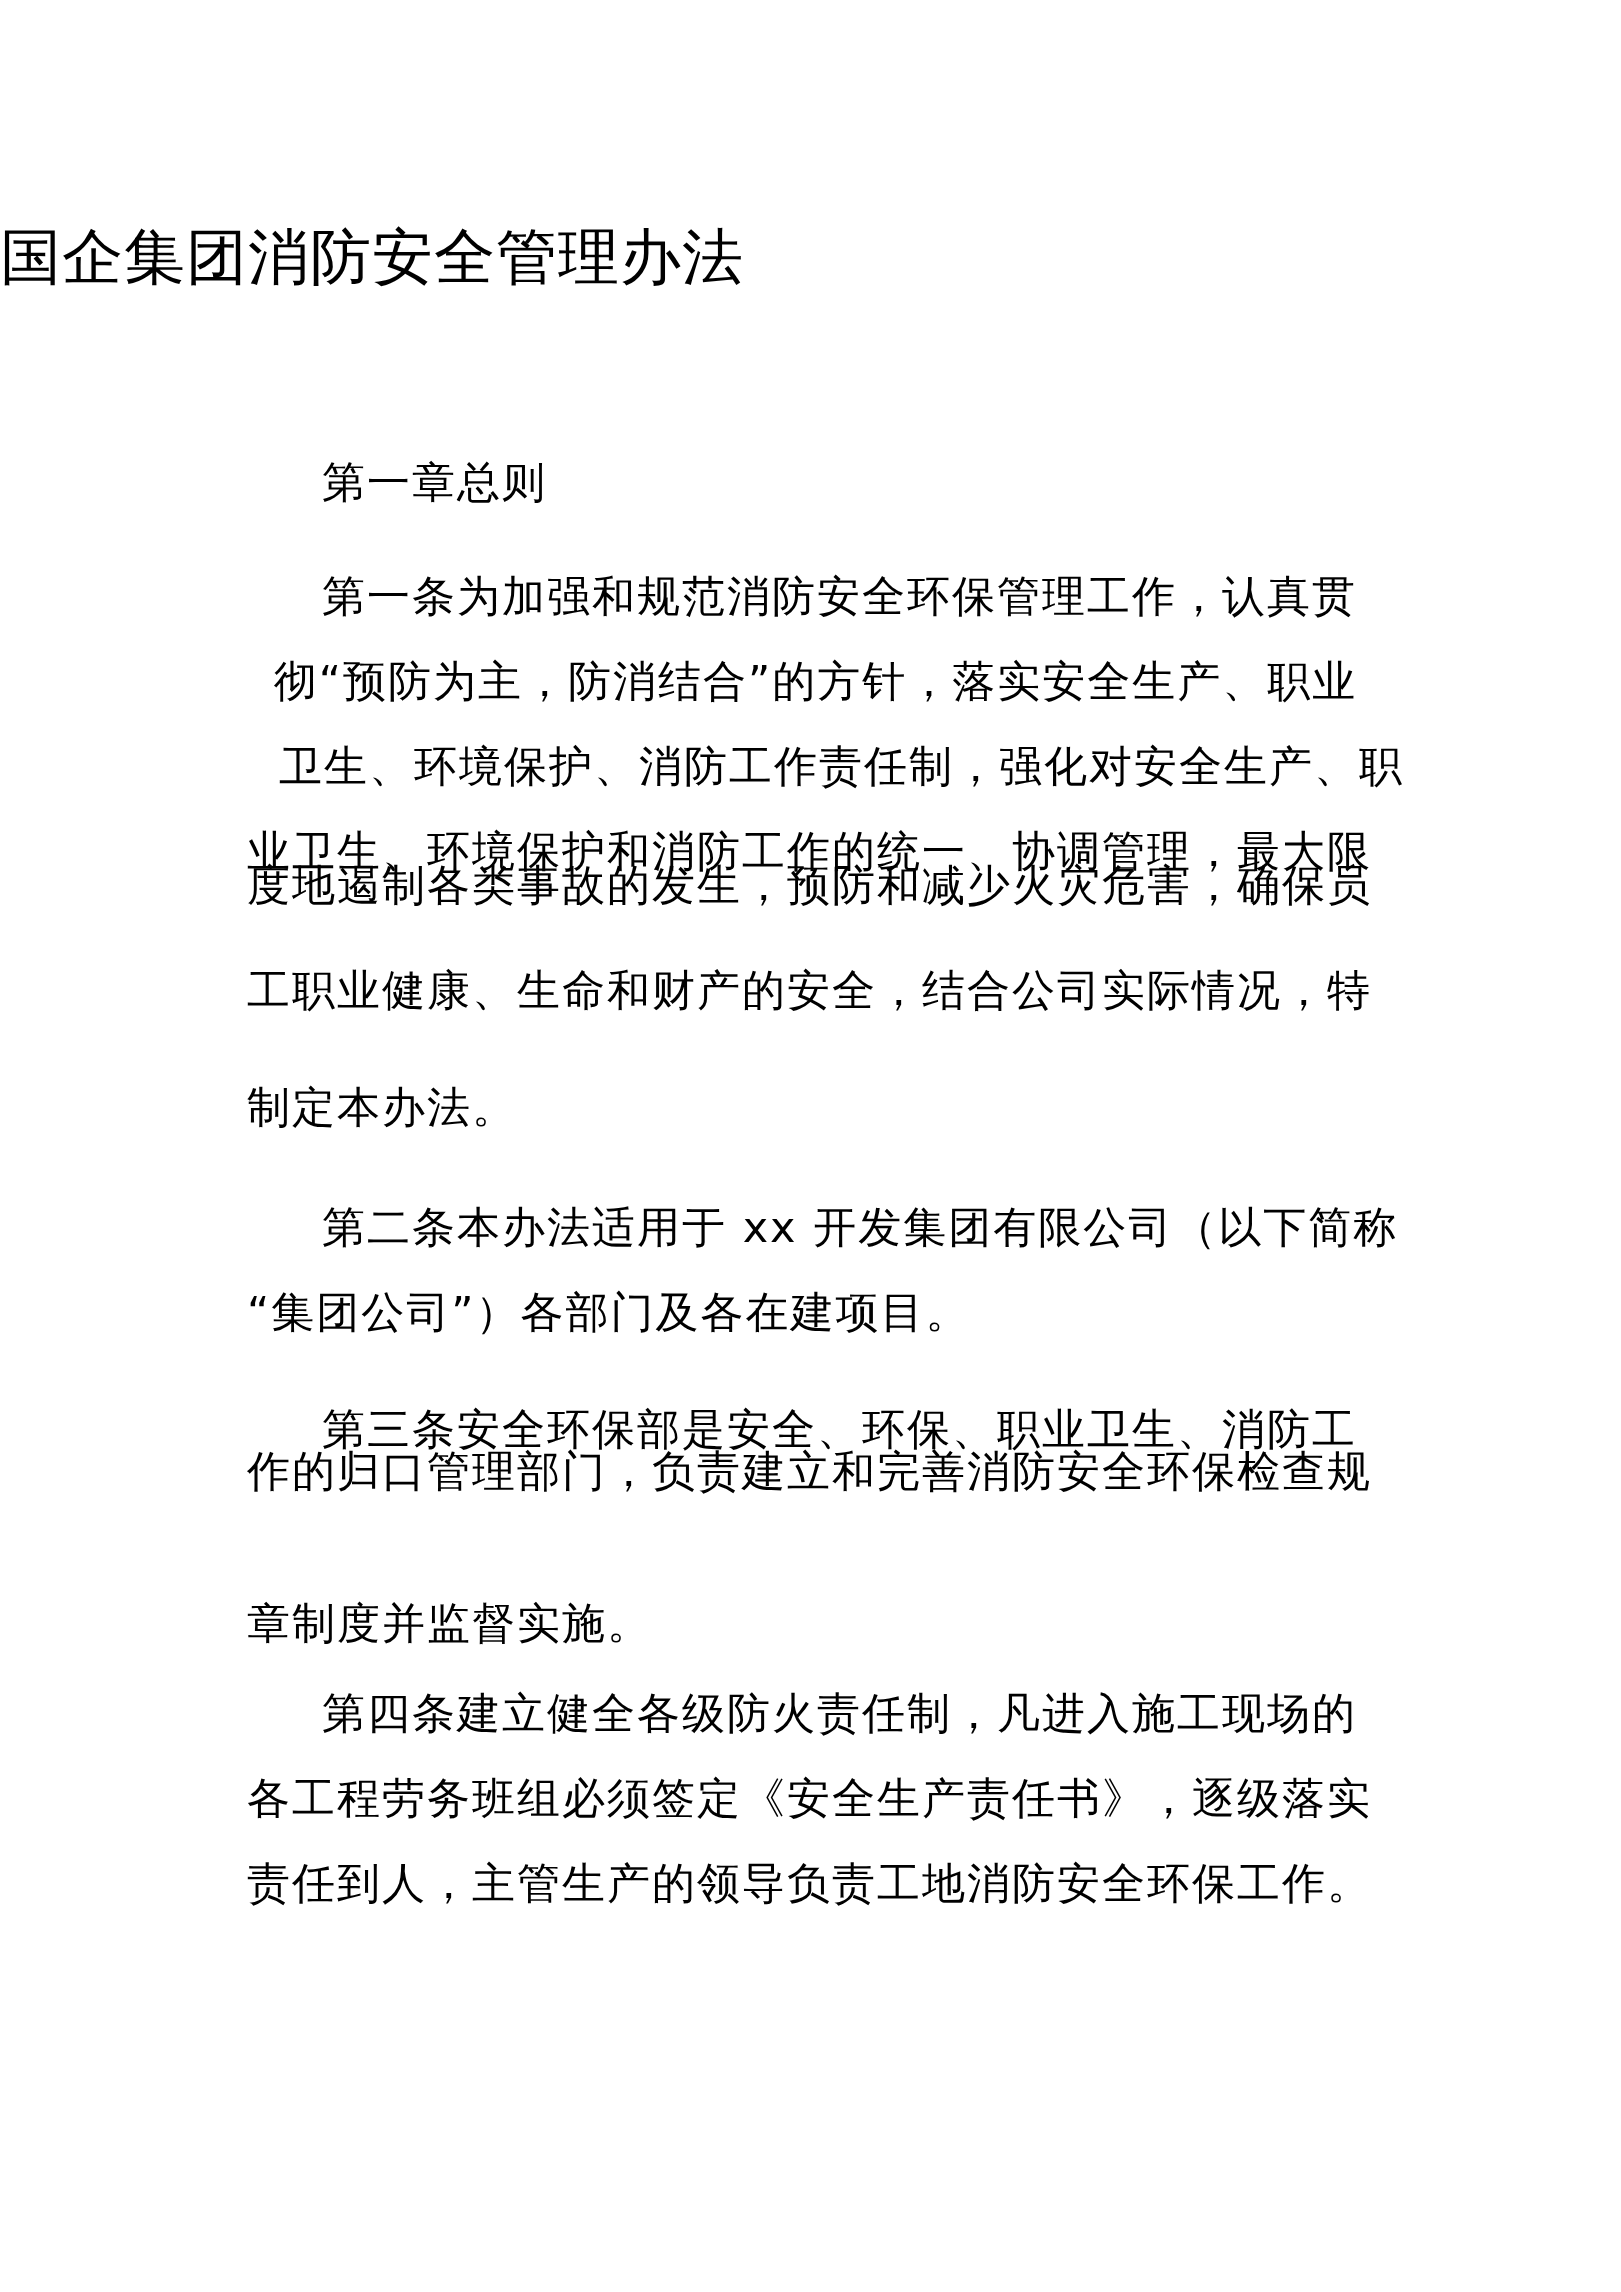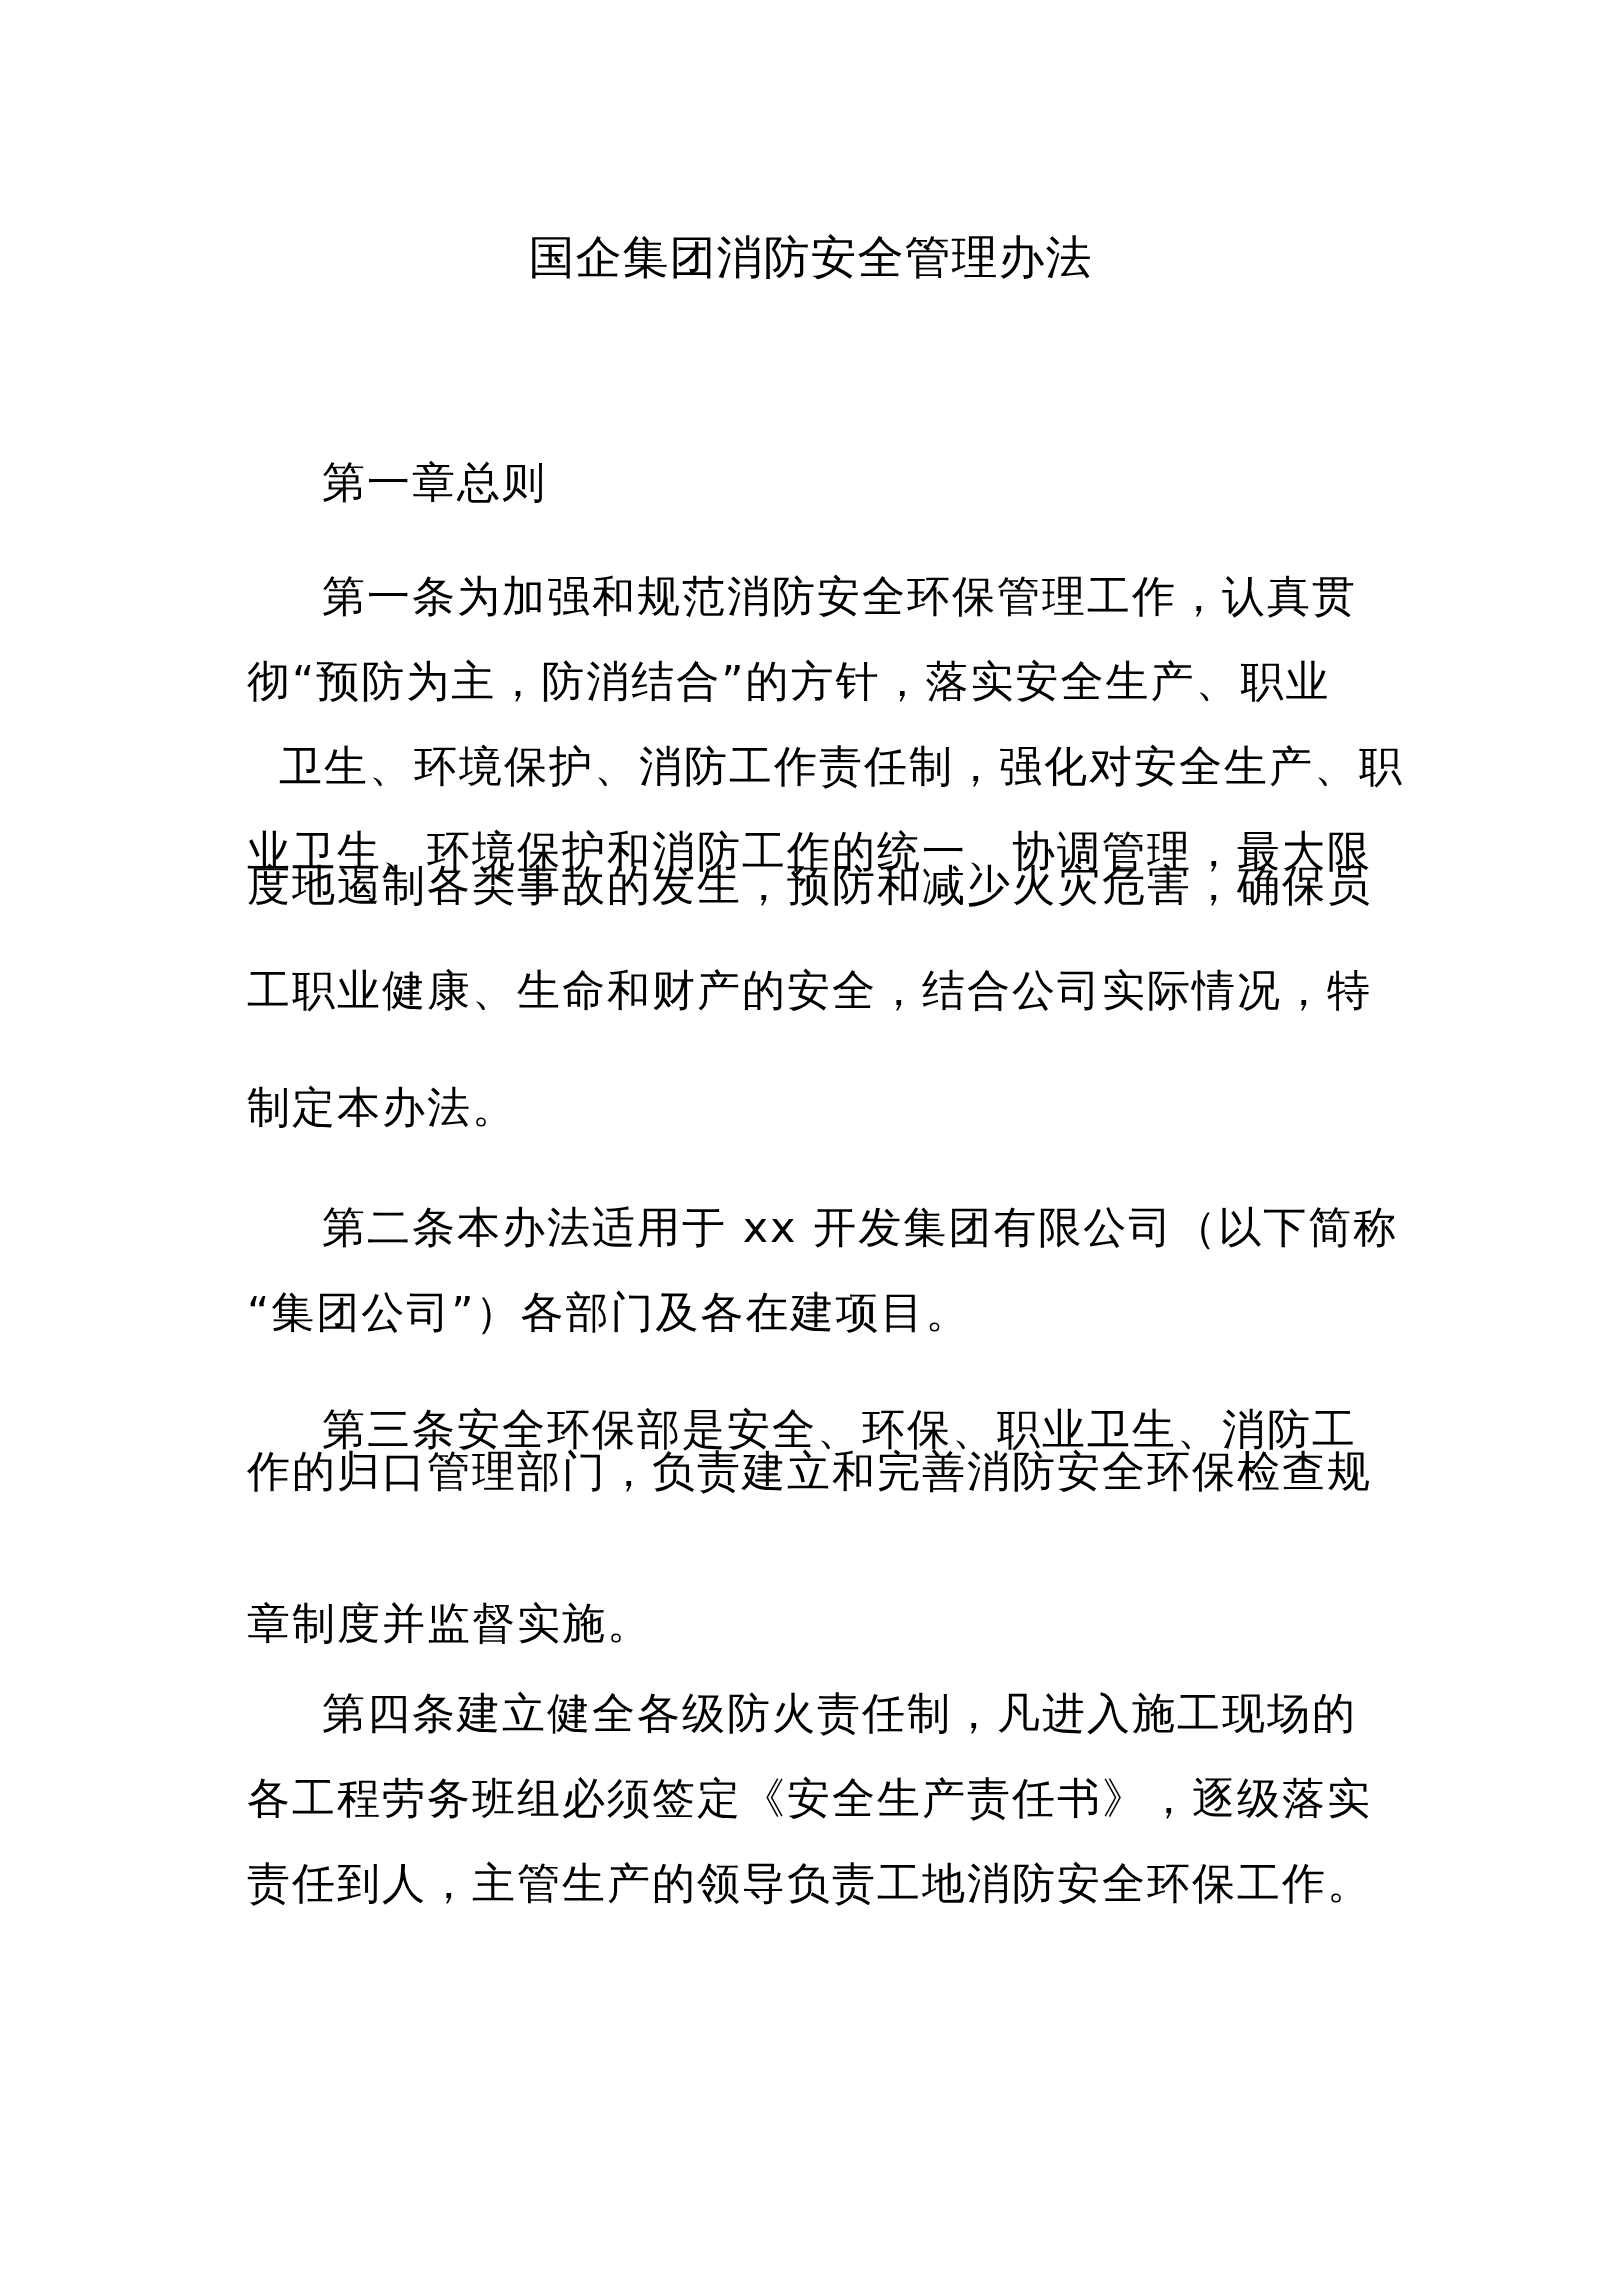--- a/index.html
+++ b/index.html
@@ -1,33 +1,33 @@
 <!DOCTYPE html>
 <html><head>
 <meta charset="utf-8">
 <style>
   html, body { margin: 0; padding: 0; background: #ffffff; }
   body { width: 1621px; height: 2293px; position: relative; overflow: hidden;
          font-family: "DejaVu Sans", "Liberation Sans", sans-serif; color: #000; }
-  .title { position: absolute; left: 0; width: 1621px; top: 218px; text-align: center;
-           font-size: 46px; line-height: 78px; letter-spacing: 1px; margin: 0; font-weight: normal; }
+  .title { position: absolute; left: 0; width: 1621px; top: 218px; text-align: left;
+           font-size: 61px; line-height: 78px; letter-spacing: 1px; margin: 0; font-weight: normal; }
   .line { position: absolute; left: 247px; width: 1137px; font-size: 43px; line-height: 59px;
           white-space: nowrap; letter-spacing: 2px; }
   .indent { left: 322px; }
 </style>
 </head>
 <body>
 
 <h1 class="title">国企集团消防安全管理办法</h1>
 
 <div class="line indent" style="top:453px;">第一章总则</div>
 
 <div>
   <div class="line indent" style="top:567px;">第一条为加强和规范消防安全环保管理工作，认真贯</div>
-  <div class="line" style="top:652px;">彻“预防为主，防消结合”的方针，落实安全生产、职业</div>
+  <div class="line" style="top:652px;text-align:center;">彻“预防为主，防消结合”的方针，落实安全生产、职业</div>
   <div class="line" style="top:737px;margin-left:32px;">卫生、环境保护、消防工作责任制，强化对安全生产、职</div>
   <div class="line" style="top:822px;">业卫生、环境保护和消防工作的统一、协调管理，最大限</div>
   <div class="line" style="top:856px;">度地遏制各类事故的发生，预防和减少火灾危害，确保员</div>
   <div class="line" style="top:961px;">工职业健康、生命和财产的安全，结合公司实际情况，特</div>
   <div class="line" style="top:1078px;">制定本办法。</div>
 </div>
 
 <div>
   <div class="line indent" style="top:1198px;">第二条本办法适用于 xx 开发集团有限公司（以下简称</div>
   <div class="line" style="top:1283px;">“集团公司”）各部门及各在建项目。</div>

